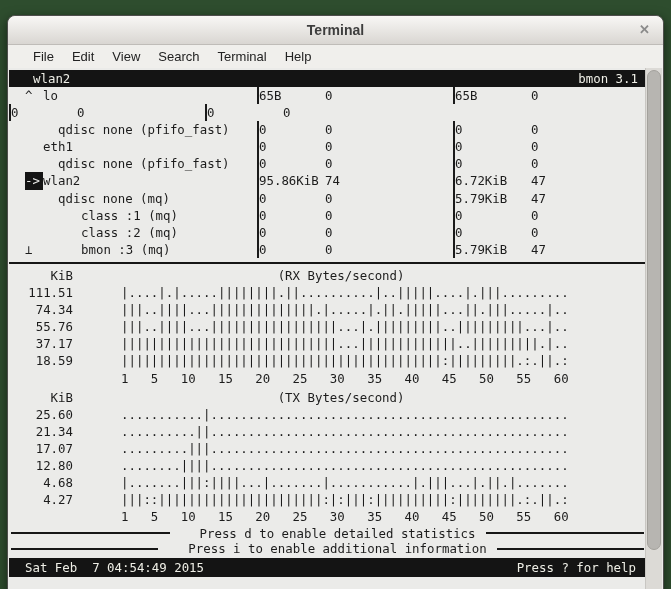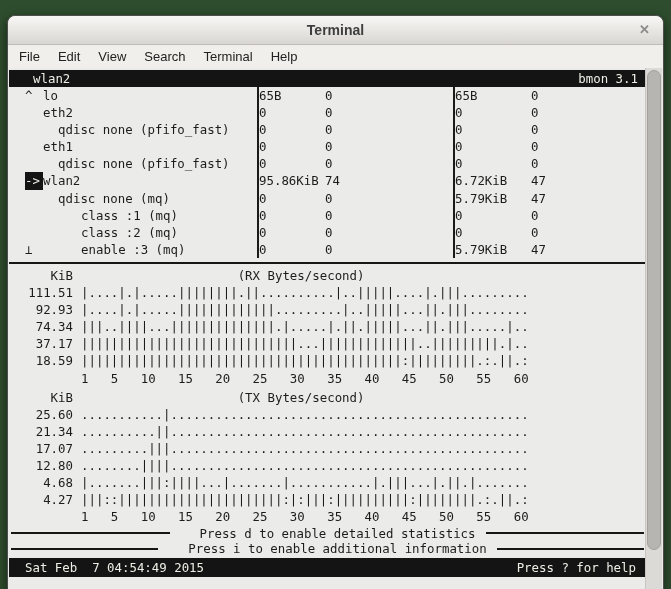--- a/index.html
+++ b/index.html
@@ -7,21 +7,21 @@
 
   .window{position:absolute;left:7px;top:15px;width:657px;height:580px;background:#ebebe9;
           border:1px solid #4e4e4c;border-radius:8px 8px 3px 3px;box-shadow:0 4px 12px rgba(0,0,0,.55);
           box-sizing:border-box;overflow:hidden;}
 
   .titlebar{height:28px;background:linear-gradient(#f8f7f5,#d9d6d2);border-bottom:1px solid #bfbcb8;
             border-radius:7px 7px 0 0;position:relative;text-align:center;line-height:28px;
             font-family:"Liberation Sans",sans-serif;font-size:14px;font-weight:bold;color:#3e3e3e;}
   .closebtn{position:absolute;right:13px;top:0;line-height:28px;color:#8b8b8b;font-size:13px;font-weight:bold;cursor:default;}
 
-  .menubar{height:23px;background:#f0efec;display:flex;align-items:center;padding-left:2px;
+  .menubar{height:23px;background:#f0efec;display:flex;align-items:center;padding-left:16px;
            font-family:"Liberation Sans",sans-serif;font-size:13px;color:#222;}
   .mitem{padding:1px 9px;}
 
   .term{position:absolute;top:52px;left:1px;right:1px;bottom:1px;background:#ebebe9;
         font-family:"DejaVu Sans Mono",monospace;font-size:12.4px;color:#1c1c1c;}
   .content{position:absolute;top:0;bottom:0;left:0;right:16px;display:flex;flex-direction:column;padding-top:2px;}
 
   .bmonbar{height:17px;line-height:17px;background:#141414;color:#eeeee6;display:flex;
            justify-content:space-between;padding:0 8px 0 24px;flex:none;white-space:pre;}
 
@@ -35,21 +35,21 @@
   .grp{display:flex;border-left:2px solid #1a1a1a;box-sizing:border-box;flex:none;}
   .crx{width:196px;}
   .ctx{flex:1;}
   .v{display:block;text-align:left;}
   .crx .v1{width:66px;}  .crx .v2{width:72px;}
   .ctx .v1{width:76px;}  .ctx .v2{width:80px;}
 
   .hsep{border-top:2px solid #161616;margin:4px 0 3px;flex:none;}
 
   .graph{flex:none;}
-  .gline{display:flex;height:17.1px;line-height:17.1px;padding-left:16px;}
+  .gline{display:flex;height:17.1px;line-height:17.1px;padding-left:16px;gap:40px;}
   .glabel{width:48px;flex:none;text-align:right;margin-right:8px;white-space:pre;}
   .gbars{white-space:pre;}
 
   .notice{display:flex;align-items:center;height:15.5px;flex:none;padding:0 2px;}
   .notice .ln{flex:1;border-top:2px solid #161616;}
   .notice .tx{padding:0 10px;white-space:pre;margin-left:20px;}
 
   .statusbar{height:19px;line-height:19px;background:#141414;color:#eeeee6;display:flex;
              justify-content:space-between;padding:0 10px 0 16px;margin-top:2px;flex:none;white-space:pre;}
 
@@ -77,49 +77,49 @@
   <div class="term">
     <div class="content">
 
       <div class="bmonbar">
         <span>wlan2</span>
         <span>bmon 3.1</span>
       </div>
 
       <div class="iftable">
           <div class="trow"><span class="cname"><span class="pfx">^</span><span class="nm ind0">lo</span></span><span class="grp crx"><span class="v v1">65B</span><span class="v v2">0</span></span><span class="grp ctx"><span class="v v1">65B</span><span class="v v2">0</span></span></div>
-          <div class="trow"><span class="cname"><span class="pfx"></span><span class="nm ind0">eth2</span></span><span class="grp crx"><span class="v v1">0</span><span class="v v2">0</span></span><span class="grp ctx"><span class="v v1">0</span><span class="v v2">0</span></span></div>
+          <div class="trow"><span class="grp crx"><span class="v v1">0</span><span class="v v2">0</span></span><span class="grp ctx"><span class="v v1">0</span><span class="v v2">0</span></span></div>
           <div class="trow"><span class="cname"><span class="pfx"></span><span class="nm ind1">qdisc none (pfifo_fast)</span></span><span class="grp crx"><span class="v v1">0</span><span class="v v2">0</span></span><span class="grp ctx"><span class="v v1">0</span><span class="v v2">0</span></span></div>
           <div class="trow"><span class="cname"><span class="pfx"></span><span class="nm ind0">eth1</span></span><span class="grp crx"><span class="v v1">0</span><span class="v v2">0</span></span><span class="grp ctx"><span class="v v1">0</span><span class="v v2">0</span></span></div>
           <div class="trow"><span class="cname"><span class="pfx"></span><span class="nm ind1">qdisc none (pfifo_fast)</span></span><span class="grp crx"><span class="v v1">0</span><span class="v v2">0</span></span><span class="grp ctx"><span class="v v1">0</span><span class="v v2">0</span></span></div>
           <div class="trow"><span class="cname"><span class="pfx sel">-&gt;</span><span class="nm ind0">wlan2</span></span><span class="grp crx"><span class="v v1">95.86KiB</span><span class="v v2">74</span></span><span class="grp ctx"><span class="v v1">6.72KiB</span><span class="v v2">47</span></span></div>
           <div class="trow"><span class="cname"><span class="pfx"></span><span class="nm ind1">qdisc none (mq)</span></span><span class="grp crx"><span class="v v1">0</span><span class="v v2">0</span></span><span class="grp ctx"><span class="v v1">5.79KiB</span><span class="v v2">47</span></span></div>
           <div class="trow"><span class="cname"><span class="pfx"></span><span class="nm ind2">class :1 (mq)</span></span><span class="grp crx"><span class="v v1">0</span><span class="v v2">0</span></span><span class="grp ctx"><span class="v v1">0</span><span class="v v2">0</span></span></div>
           <div class="trow"><span class="cname"><span class="pfx"></span><span class="nm ind2">class :2 (mq)</span></span><span class="grp crx"><span class="v v1">0</span><span class="v v2">0</span></span><span class="grp ctx"><span class="v v1">0</span><span class="v v2">0</span></span></div>
-          <div class="trow"><span class="cname"><span class="pfx">⊥</span><span class="nm ind2">enable :3 (mq)</span></span><span class="grp crx"><span class="v v1">0</span><span class="v v2">0</span></span><span class="grp ctx"><span class="v v1">5.79KiB</span><span class="v v2">47</span></span></div>
+          <div class="trow"><span class="cname"><span class="pfx">⊥</span><span class="nm ind2">bmon :3 (mq)</span></span><span class="grp crx"><span class="v v1">0</span><span class="v v2">0</span></span><span class="grp ctx"><span class="v v1">5.79KiB</span><span class="v v2">47</span></span></div>
         </div>
 
       <div class="hsep"></div>
 
       <div class="graph">
           <div class="gline">
             <span class="glabel">KiB</span>
             <span class="gbars">                     (RX Bytes/second)</span>
           </div>
           <div class="gline">
             <span class="glabel">111.51</span>
             <span class="gbars">|....|.|.....||||||||.||..........|..|||||....|.|||.........</span>
           </div>
           <div class="gline">
-            <span class="glabel">92.93</span>
-            <span class="gbars">|....|.|.....|||||||||||||.........|..|||||...||.|||........</span>
+            <span class="glabel">74.34</span>
+            <span class="gbars">|||..||||...||||||||||||||.|.....|.||.|||||...||.|||.....|..</span>
           </div>
           <div class="gline">
-            <span class="glabel">74.34</span>
-            <span class="gbars">|||..||||...||||||||||||||.|.....|.||.|||||...||.|||.....|..</span>
+            <span class="glabel">55.76</span>
+            <span class="gbars">|||..||||...|||||||||||||||||...|.|||||||||..|||||||||...|..</span>
           </div>
           <div class="gline">
             <span class="glabel">37.17</span>
             <span class="gbars">|||||||||||||||||||||||||||||...|||||||||||||..|||||||||.|..</span>
           </div>
           <div class="gline">
             <span class="glabel">18.59</span>
             <span class="gbars">|||||||||||||||||||||||||||||||||||||||||||:|||||||||.:.||.:</span>
           </div>
           <div class="gline">

